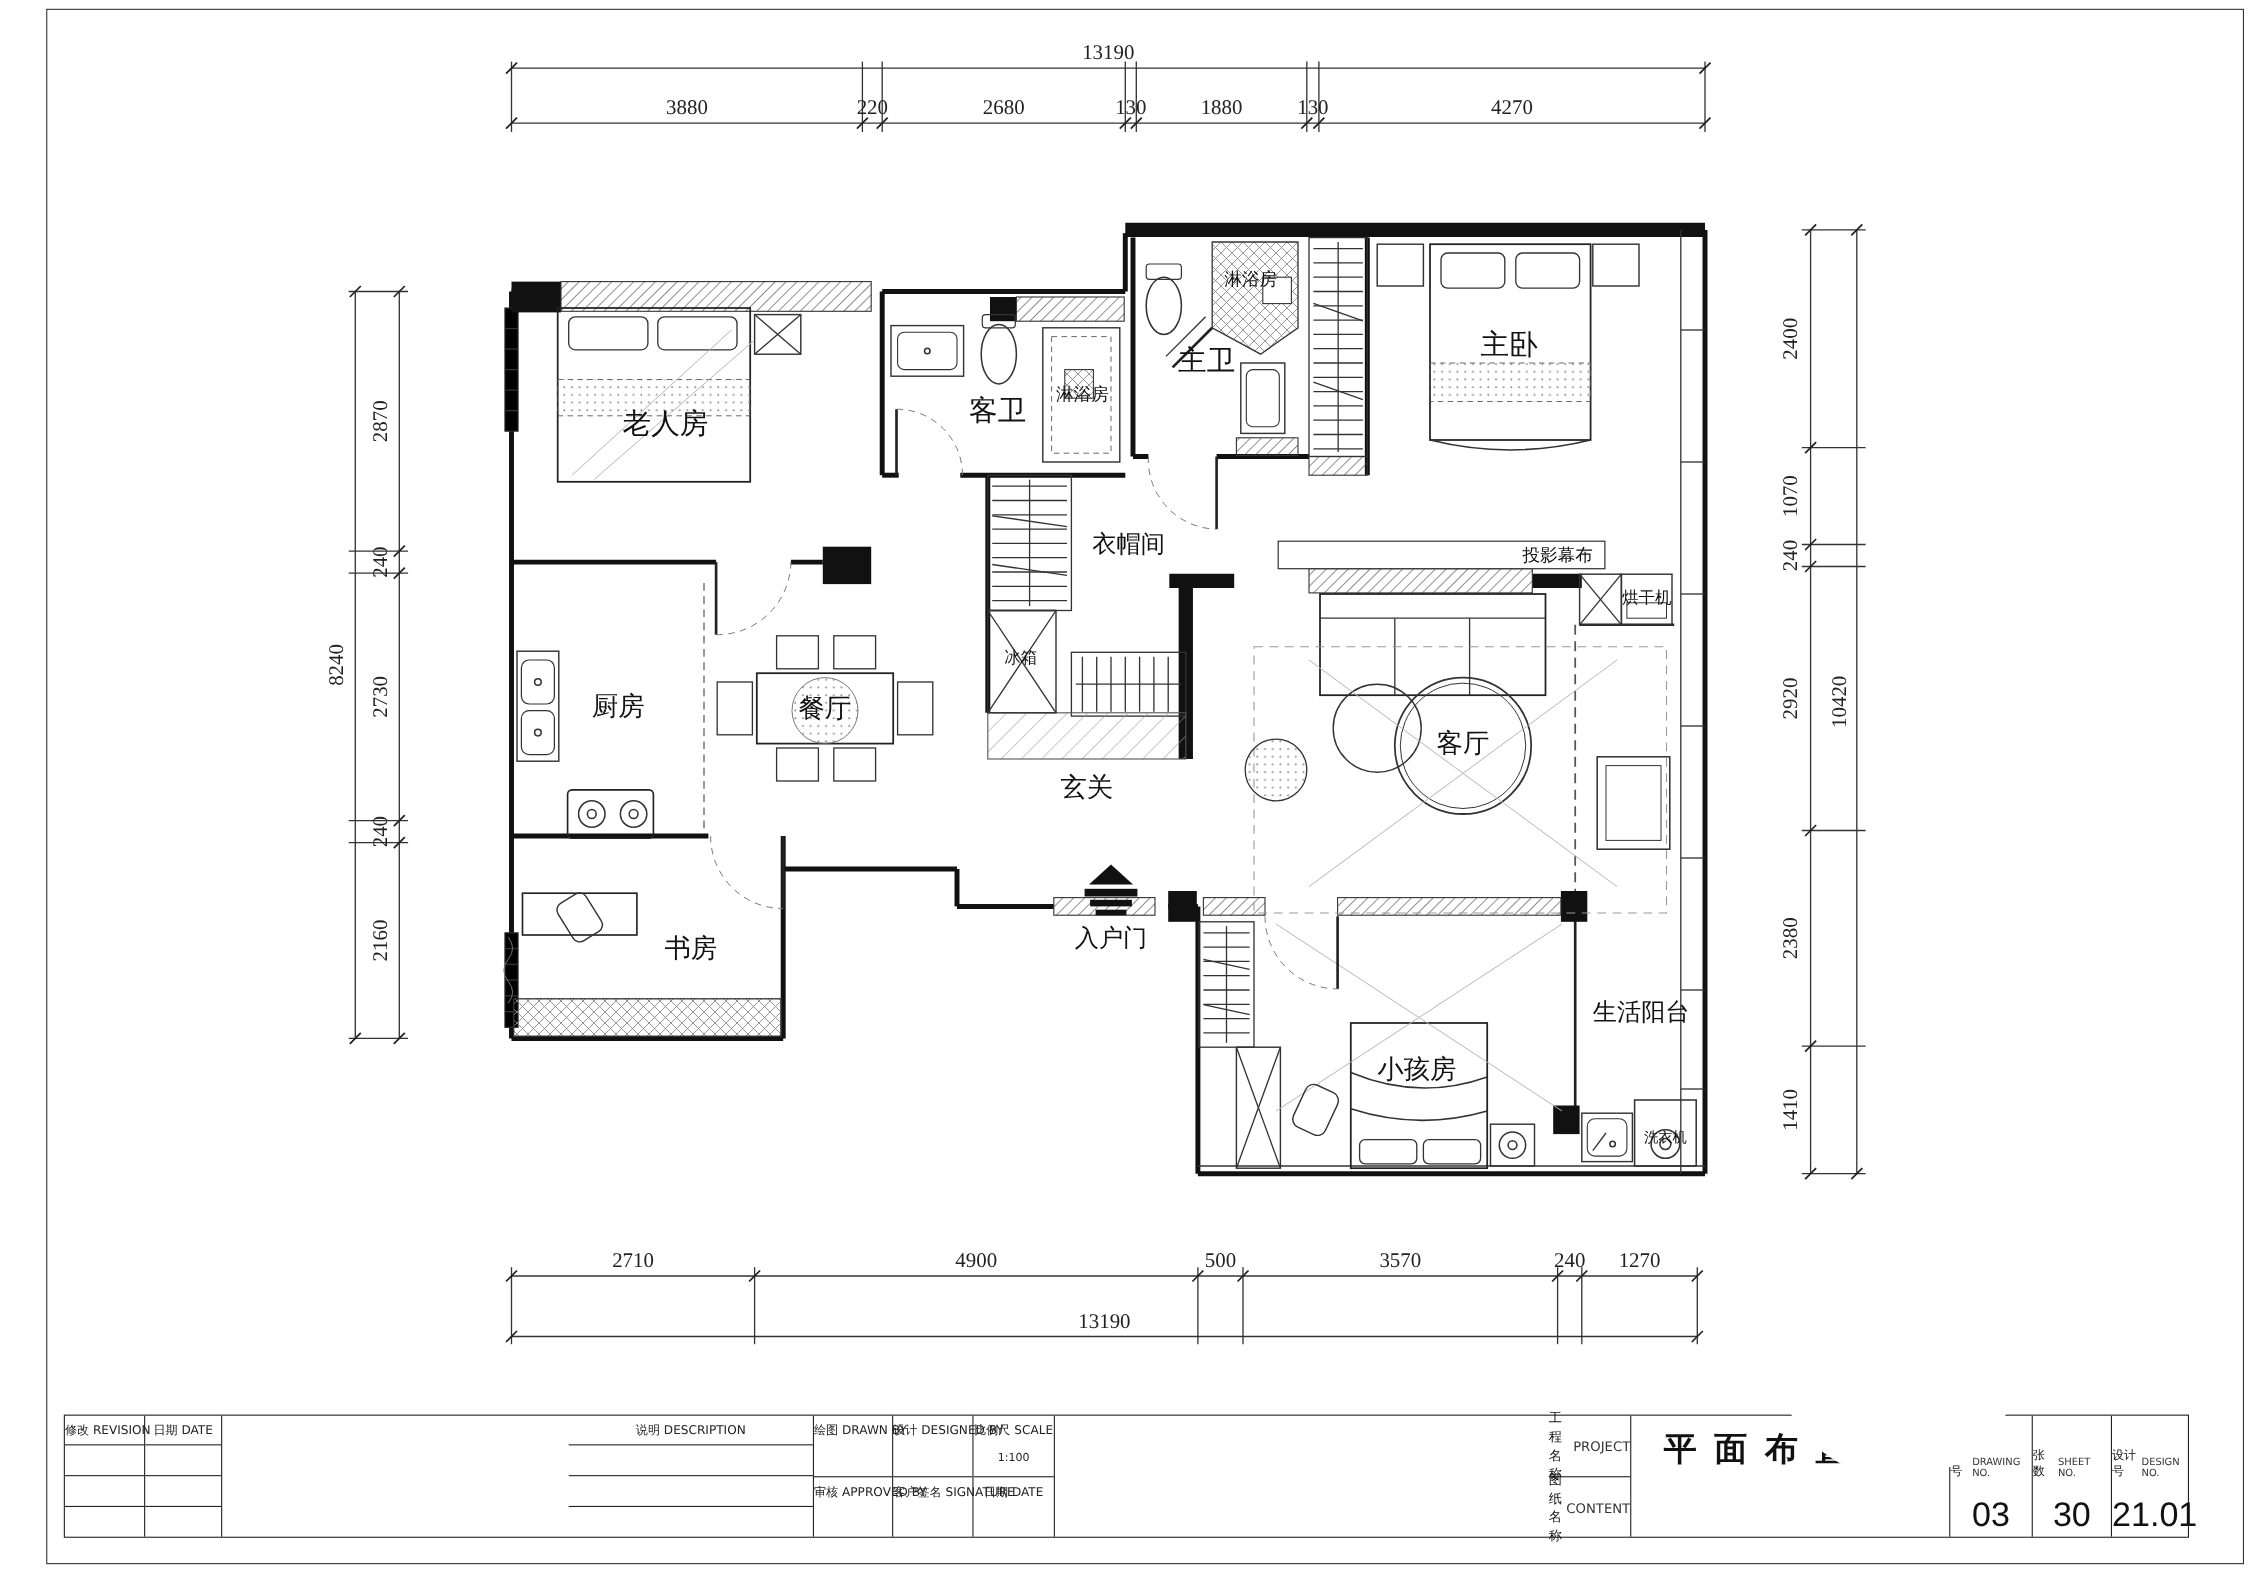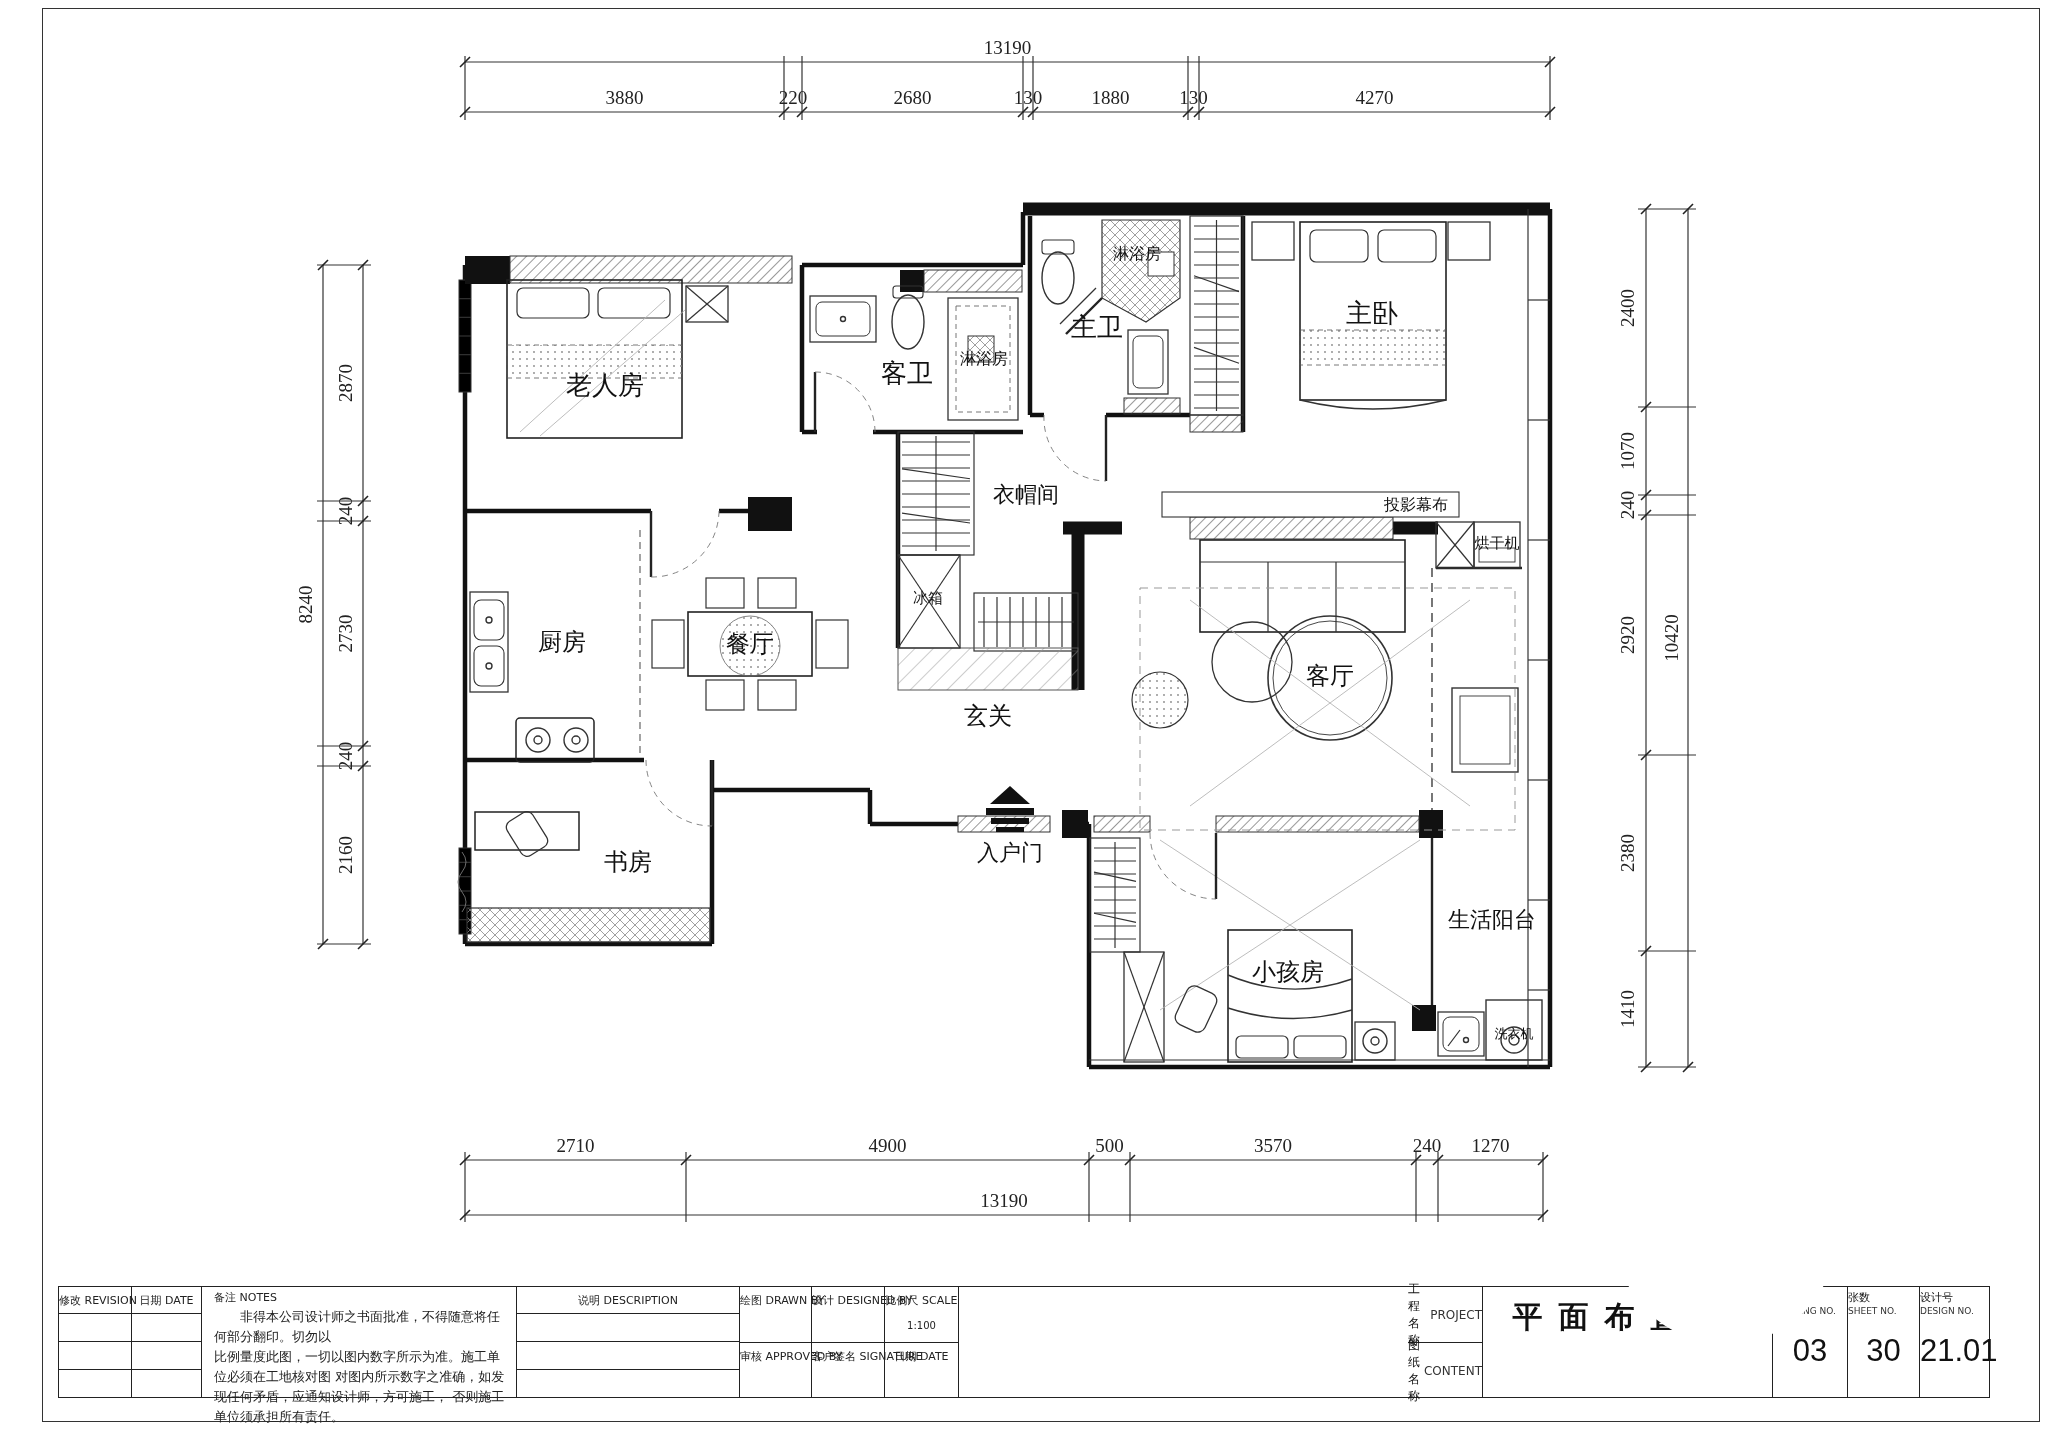--- a/index.html
+++ b/index.html
@@ -20,21 +20,21 @@
   .notes .ind{text-indent:2em;display:block;}
   .half{position:absolute;left:0;right:0;height:55px;}
   .half+.half{top:55px;border-top:1px solid #222;}
   .co-cn{font-size:33px;font-weight:600;letter-spacing:5px;text-align:center;margin-top:14px;}
   .co-en{font-family:"Liberation Serif",serif;font-size:23px;font-weight:bold;text-align:center;margin-top:6px;}
   .lbl2{display:flex;flex-direction:row;justify-content:center;align-items:center;height:100%;gap:3px;}
   .lbl2 .cn{font-size:12px;} .lbl2 .en{font-size:12px;color:#333;}
   .bignum{font-size:31px;text-align:center;margin-top:14px;font-family:"Liberation Sans",sans-serif;}
   .projv{font-size:37px;font-weight:600;padding:8px 0 0 44px;letter-spacing:2px;}
   .contv{font-size:30px;font-weight:600;text-align:center;letter-spacing:16px;padding-top:10px;}
-  .numlab{height:32px;display:flex;flex-direction:column;justify-content:center;align-items:flex-start;gap:1px;}
+  .numlab{height:32px;display:flex;flex-direction:row;justify-content:center;align-items:flex-end;gap:1px;margin-top:26px;}
   .numlab .cn{font-size:11px;} .numlab .en{font-size:9px;color:#333;}
   #border-rect{position:absolute;left:42px;top:8px;width:1996px;height:1412px;
                border:1.6px solid #333;z-index:1;pointer-events:none;}
   #blob{position:absolute;left:1615px;top:1122px;width:222px;height:222px;border-radius:50%;
         background:#fff;z-index:6;}
 </style>
 </head>
 <body>
 
 <div id="sheet">
@@ -423,29 +423,20 @@
       <div class="rline" style="top:26px"></div>
         <div class="rline" style="top:54px"></div>
         <div class="rline" style="top:82px"></div>
     </div>
     <div class="cell" style="left:73px;width:70px">
       <div class="bi ctr hdr">日期  DATE</div>
       <div class="rline" style="top:26px"></div>
         <div class="rline" style="top:54px"></div>
         <div class="rline" style="top:82px"></div>
     </div>
-    <div class="cell" style="left:143px;width:315px">
-      <div class="bi" style="padding:3px 0 0 12px">备注   NOTES</div>
-      <div class="notes">
-        <span class="ind">非得本公司设计师之书面批准，不得随意将任何部分翻印。切勿以</span>
-        <span>比例量度此图，一切以图内数字所示为准。施工单位必须在工地核对图</span>
-        <span>对图内所示数字之准确，如发现任何矛盾，应通知设计师，方可施工，</span>
-        <span>否则施工单位须承担所有责任。</span>
-      </div>
-    </div>
     <div class="cell" style="left:458px;width:223px">
       <div class="bi ctr hdr">说明   DESCRIPTION</div>
       <div class="rline" style="top:26px"></div>
         <div class="rline" style="top:54px"></div>
         <div class="rline" style="top:82px"></div>
     </div>
     <div class="cell" style="left:681px;width:72px">
       <div class="half">
           <div class="bi ctr hdr">绘图  DRAWN BY</div>
         </div>

